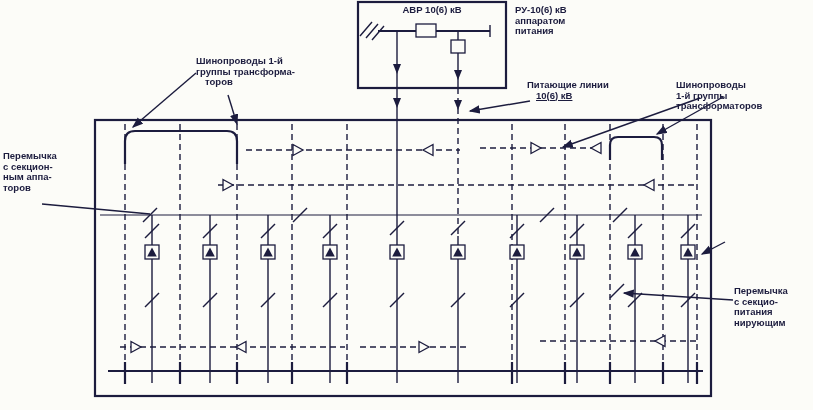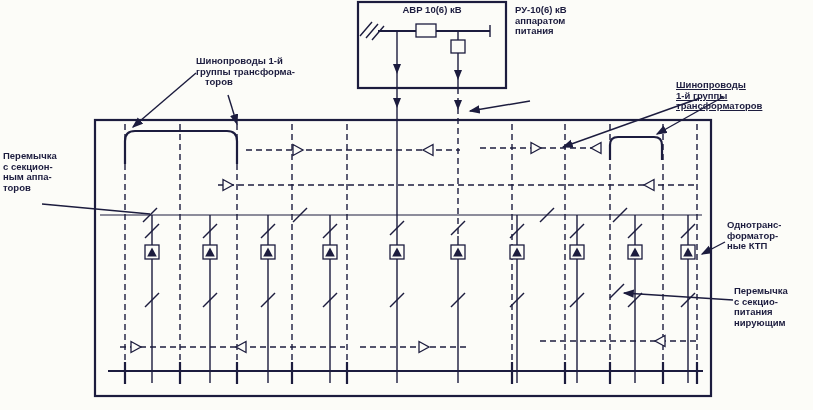--- a/index.html
+++ b/index.html
@@ -182,39 +182,38 @@
     <span>аппаратом</span>
     <span>питания</span>
   </div>
 
   <div class="lbl" style="left:196px;top:56px;">
     <span>Шинопроводы 1-й</span>
     <span>группы трансформа-</span>
     <span class="ind">торов</span>
   </div>
 
-
-  <div class="lbl" style="left:676px;top:80px;text-decoration:underline;">
+  <div class="lbl" style="left:527px;top:80px;">
+    <span>Питающие линии</span>
+    <span class="ul ind">10(6) кВ</span>
+  </div>
+
+  <div class="lbl" style="left:676px;top:80px;">
     <span>Шинопроводы</span>
     <span>1-й группы</span>
     <span>трансформаторов</span>
   </div>
 
   <div class="lbl" style="left:3px;top:151px;">
     <span>Перемычка</span>
     <span>с секцион-</span>
     <span>ным аппа-</span>
     <span>торов</span>
   </div>
 
-  <div class="lbl" style="left:727px;top:220px;">
-    <span>Однотранс-</span>
-    <span>форматор-</span>
-    <span>ные КТП</span>
-  </div>
 
   <div class="lbl" style="left:734px;top:286px;">
     <span>Перемычка</span>
     <span>с секцио-</span>
     <span>питания</span>
     <span>нирующим</span>
   </div>
 
 </div>
 

